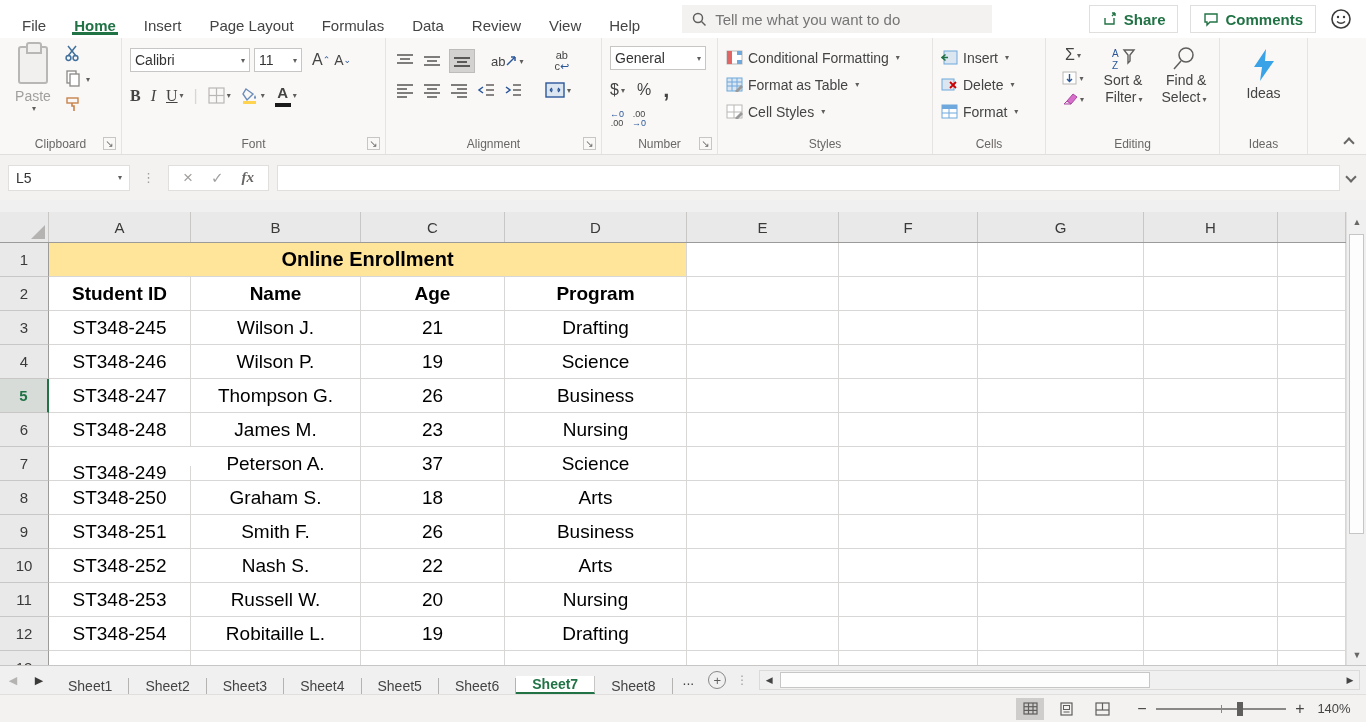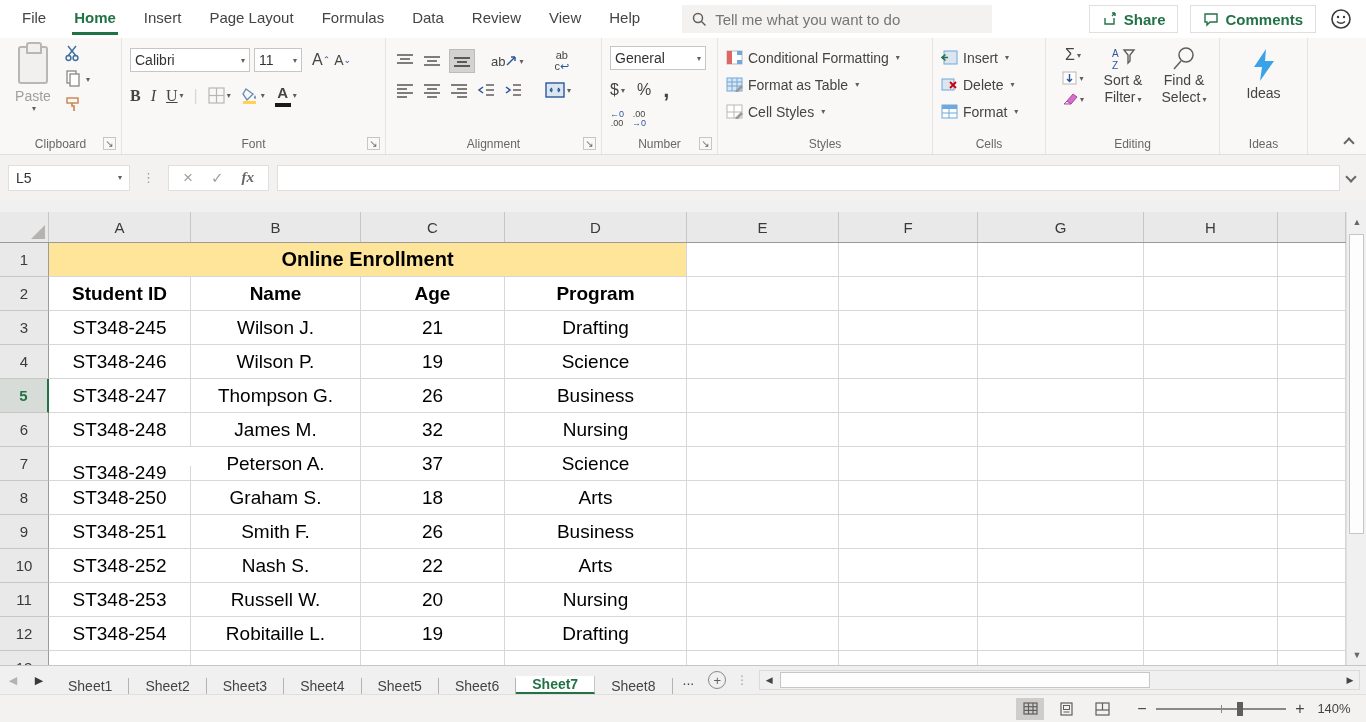--- a/index.html
+++ b/index.html
@@ -1,21 +1,21 @@
 <!DOCTYPE html>
 <html><head>
 <meta charset="utf-8">
 <style>
   * { margin:0; padding:0; box-sizing:border-box; }
   html,body { width:1366px; height:722px; overflow:hidden;
     font-family:"Liberation Sans","DejaVu Sans",sans-serif; background:#fff; }
 
   
   #menubar { position:absolute; left:0; top:0; width:1366px; height:38px; background:#fff; display:flex; align-items:center; }
-  .menu-tab { font-size:15px; color:#444; padding:0 14px; height:38px; line-height:36px; cursor:default; position:relative; }
+  .menu-tab { font-size:15px; color:#444; padding:8px 14px; height:38px; line-height:36px; cursor:default; position:relative; }
   .menu-tab.first { margin-left:8px; }
   .menu-tab.active { color:#217346; font-weight:bold; }
   .menu-tab.active::after { content:""; position:absolute; left:12px; right:12px; bottom:3px; height:3px; background:#217346; }
   #tellme { display:flex; align-items:center; gap:8px; background:#f3f2f1; height:28px; width:310px; margin-left:28px; padding:0 10px; }
   #tellme input { border:0; background:transparent; outline:none; font-size:15px; color:#444; width:250px; font-family:inherit; }
   .top-btn { display:flex; align-items:center; gap:6px; border:1px solid #e1dfdd; background:#fff; height:28px; padding:0 12px; color:#217346; font-size:15px; font-weight:600; margin-left:12px; }
   #smiley { margin-left:14px; margin-right:14px; }
 
   
   #ribbon { position:absolute; left:0; top:38px; width:1366px; height:117px; background:#f9f8f7; border-bottom:1px solid #e1dfdd; display:flex; }
@@ -55,21 +55,21 @@
   .blue { color:#2b579a; }
 
   
   #g-styles { width:215px; padding-left:8px; }
   #g-cells { width:113px; padding-left:8px; }
   .menu-row { display:flex; align-items:center; gap:5px; font-size:14px; color:#444; height:27px; }
 
   
   #g-editing { width:174px; padding-left:8px; display:flex; }
   .edit-minis { display:flex; flex-direction:column; gap:7px; margin-top:2px; width:38px; }
-  .two-line { font-size:14px; color:#444; text-align:center; line-height:17px; }
+  .two-line { font-size:14px; color:#444; text-align:right; line-height:17px; }
 
   
   #g-ideas { width:88px; display:flex; justify-content:center; }
   #collapse-ribbon { position:absolute; right:12px; bottom:8px; width:10px; height:10px; }
   #collapse-ribbon::before { content:""; position:absolute; left:1px; top:3px; width:6px; height:6px; border-left:2px solid #696765; border-top:2px solid #696765; transform:rotate(45deg); }
 
   
   #formularow { position:absolute; left:0; top:155px; width:1366px; height:45px; background:#f3f2f1; display:flex; align-items:center; }
   #namebox { width:122px; height:26px; background:#fff; border:1px solid #e1dfdd; margin-left:8px; display:flex; align-items:center; justify-content:space-between; padding:0 7px; font-size:14px; color:#333; }
   #fx-dots { color:#a19f9d; font-size:13px; letter-spacing:1px; margin:0 12px; }
@@ -581,21 +581,21 @@
         <div class="cell" style="width: 152px;"></div>
         <div class="cell" style="width: 139px;"></div>
         <div class="cell" style="width: 166px;"></div>
         <div class="cell" style="width: 134px;"></div>
         <div class="cell" style="width: 68px;"></div>
       </div>
       <div class="grow">
         <div class="rowhead">6</div>
         <div class="cell" style="width: 142px;">ST348-248</div>
         <div class="cell" style="width: 170px;">James M.</div>
-        <div class="cell" style="width: 144px;">32</div>
+        <div class="cell" style="width: 144px;">23</div>
         <div class="cell" style="width: 182px;">Nursing</div>
         <div class="cell" style="width: 152px;"></div>
         <div class="cell" style="width: 139px;"></div>
         <div class="cell" style="width: 166px;"></div>
         <div class="cell" style="width: 134px;"></div>
         <div class="cell" style="width: 68px;"></div>
       </div>
       <div class="grow">
         <div class="rowhead">7</div>
         <div class="cell" style="width: 142px; margin-top: 19px;">ST348-249</div>

